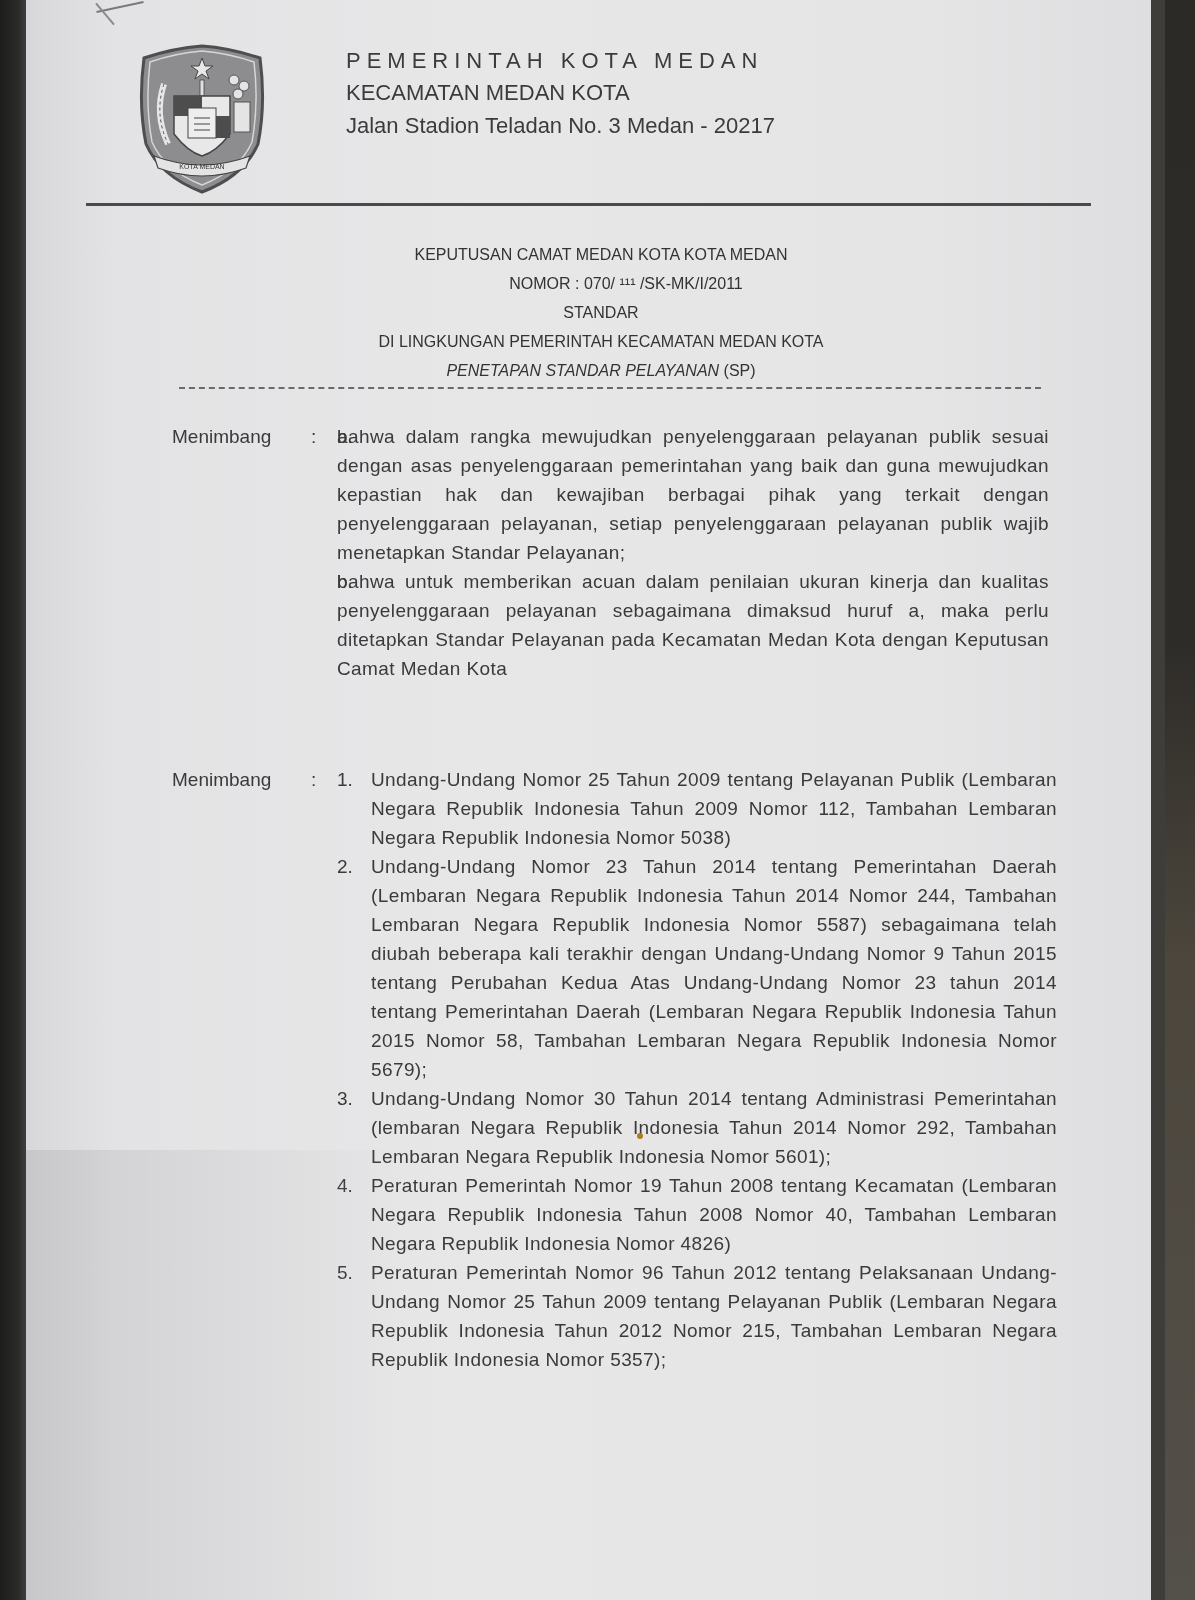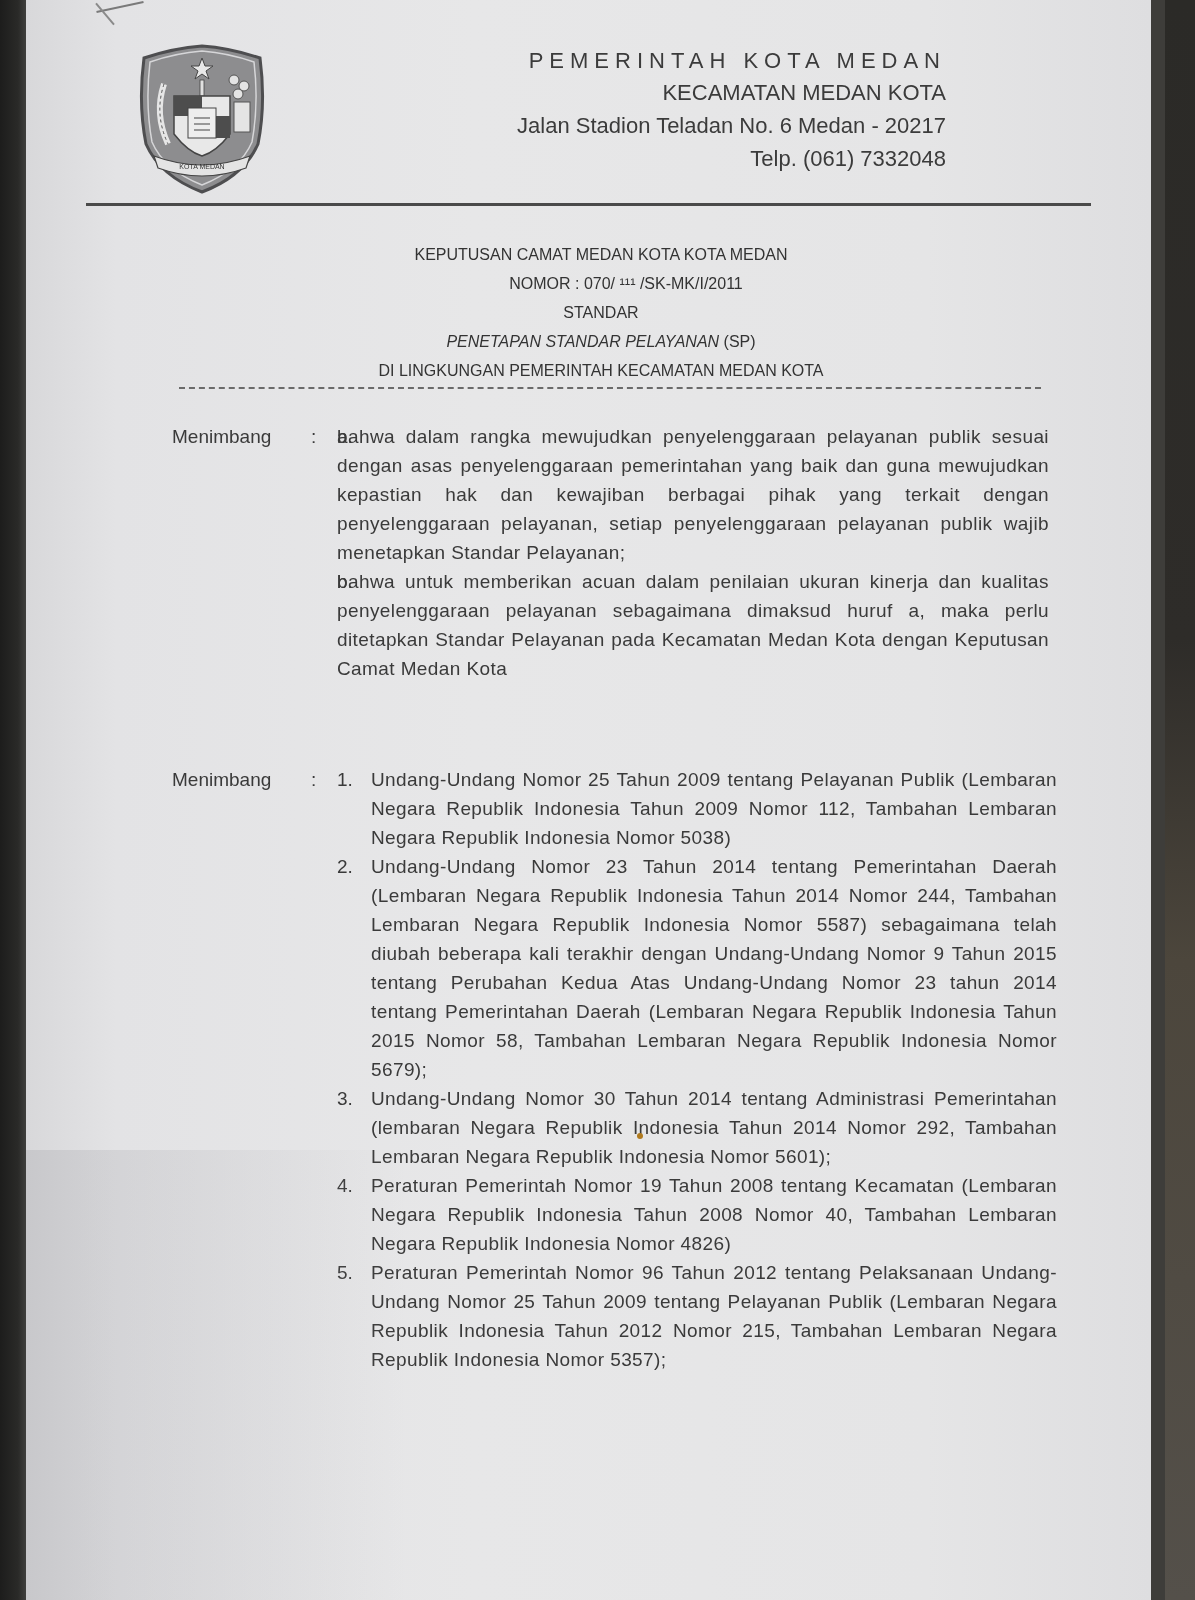--- a/index.html
+++ b/index.html
@@ -31,21 +31,21 @@
     background: #7a7a7a; transform: rotate(-12deg);
   }
   .pen-mark2 {
     position: absolute; left: 78px; top: 0px; width: 2px; height: 28px;
     background: #8a8a8a; transform: rotate(-40deg);
   }
   .logo {
     position: absolute; left: 108px; top: 44px; width: 136px; height: 150px;
   }
   .header {
-    position: absolute; left: 320px; top: 46px; width: 600px; text-align: right; color: #3b3b3b;
+    position: absolute; left: 320px; top: 46px; width: 600px; text-align: left; color: #3b3b3b;
   }
   .header .l1 { font-size: 22px; letter-spacing: 6px; line-height: 30px; }
   .header .l2 { font-size: 22px; line-height: 33px; }
   .header .l3 { font-size: 22px; line-height: 33px; }
   .header .l4 { font-size: 22px; line-height: 33px; }
   .kop-line {
     position: absolute; left: 60px; top: 203px; width: 1005px; height: 3px; background: #4a4a4a;
   }
   .title-block {
     position: absolute; left: 200px; top: 240px; width: 750px; text-align: center; color: #333;
@@ -102,37 +102,36 @@
     <line x1="60" y1="74" x2="76" y2="74" stroke="#444"></line>
     <line x1="60" y1="80" x2="76" y2="80" stroke="#444"></line>
     <line x1="60" y1="86" x2="76" y2="86" stroke="#444"></line>
     <path d="M20 112 Q68 130 116 112 L112 124 Q68 140 24 124 Z" fill="#e4e4e4" stroke="#444" stroke-width="1.2"></path>
     <text x="68" y="125" font-size="7" text-anchor="middle" fill="#333" font-family="Liberation Sans, sans-serif">KOTA MEDAN</text>
   </svg>
 
   <div class="header">
     <div class="l1">PEMERINTAH KOTA MEDAN</div>
     <div class="l2">KECAMATAN MEDAN KOTA</div>
-    <div class="l3">Jalan Stadion Teladan No. 6 Medan - 20217</div>
-    <div class="l4">Telp. (061) 7332048</div>
+    <div class="l3">Jalan Stadion Teladan No. 3 Medan - 20217</div>
   </div>
 
   <div class="kop-line"></div>
 
   <div class="title-block">
     <div>KEPUTUSAN CAMAT MEDAN KOTA KOTA MEDAN</div>
     <div style="padding-left:50px;">
       <span>NOMOR</span>
       <span>: 070/  ¹¹¹ /SK-MK/I/2011</span>
     </div>
     <div>STANDAR</div>
+    <div>DI LINGKUNGAN PEMERINTAH KECAMATAN MEDAN KOTA</div>
     <div>
       <span class="italic">PENETAPAN STANDAR PELAYANAN</span><span> (SP)</span>
     </div>
-    <div>DI LINGKUNGAN PEMERINTAH KECAMATAN MEDAN KOTA</div>
   </div>
 
   <div class="dash-line"></div>
 
   <div class="section menimbang">
     <span class="label">Menimbang</span>
     <span class="colon">:</span>
     <div class="items">
       <div class="item">
         <span class="marker">a.</span>

